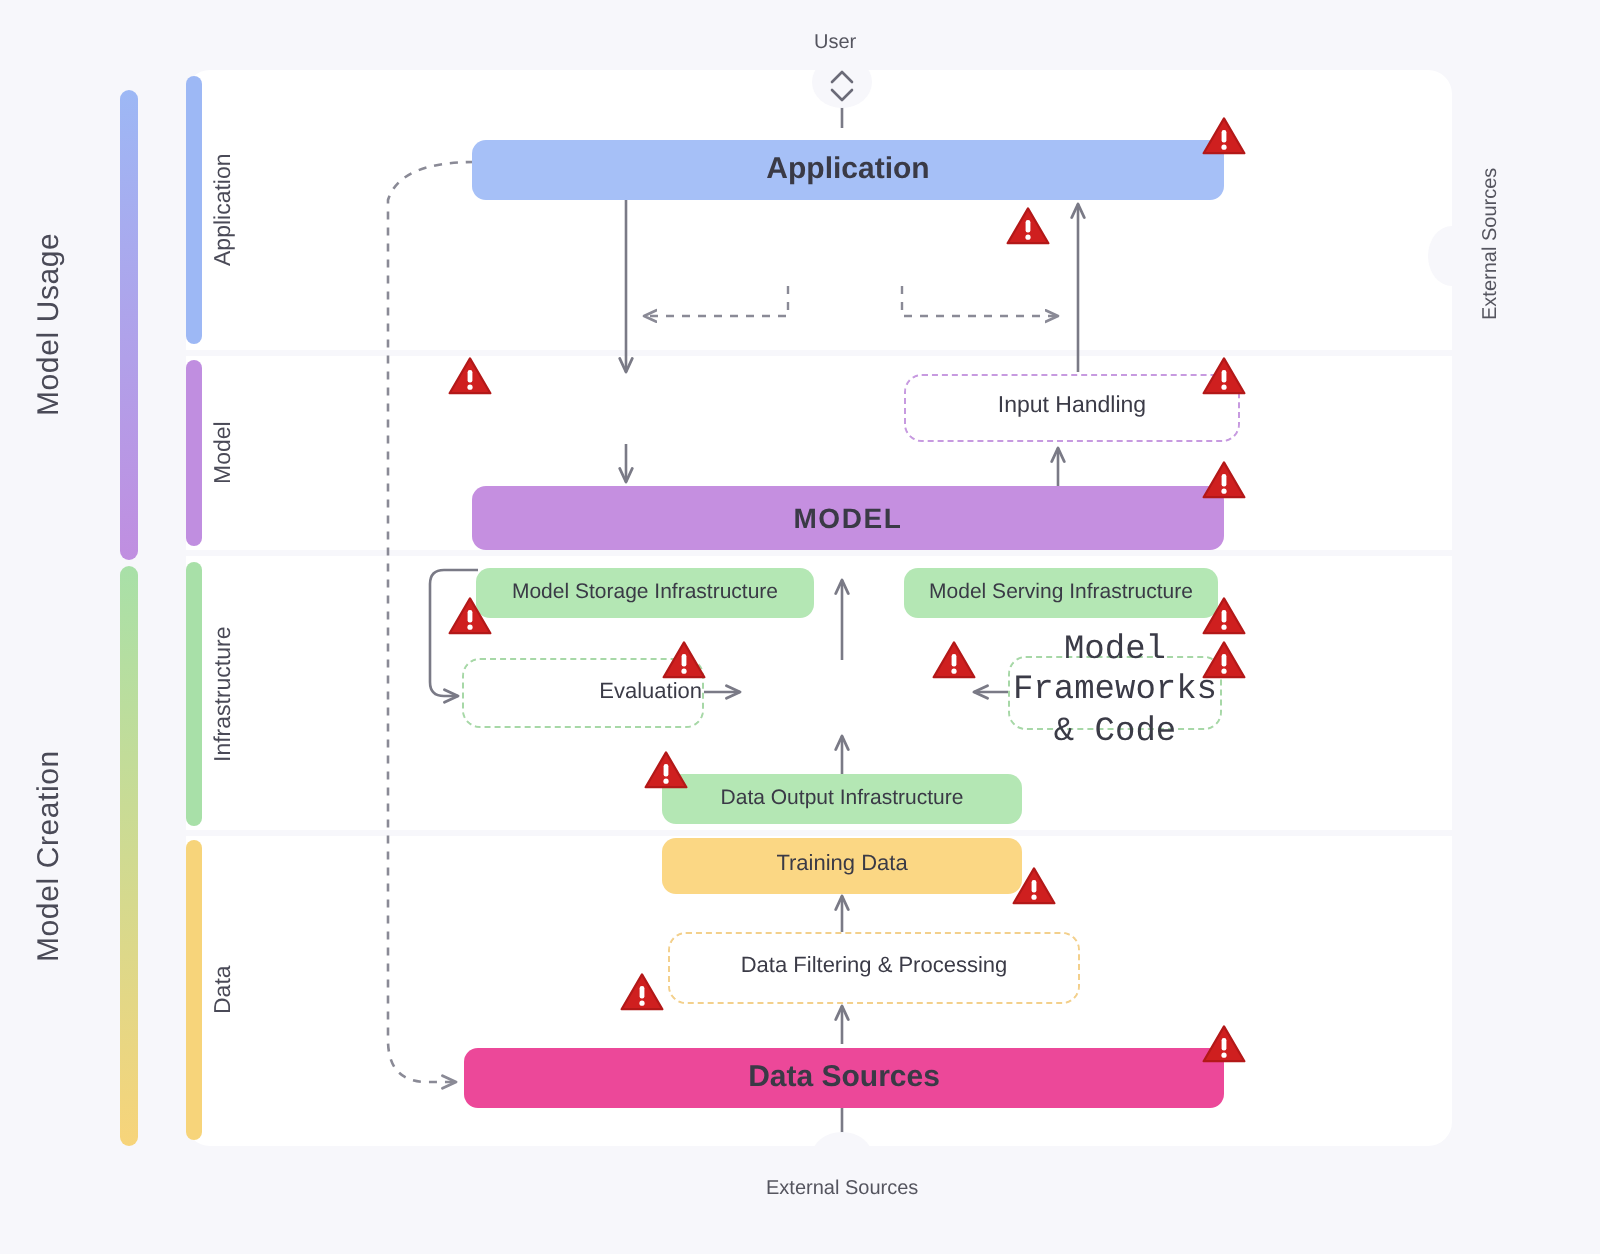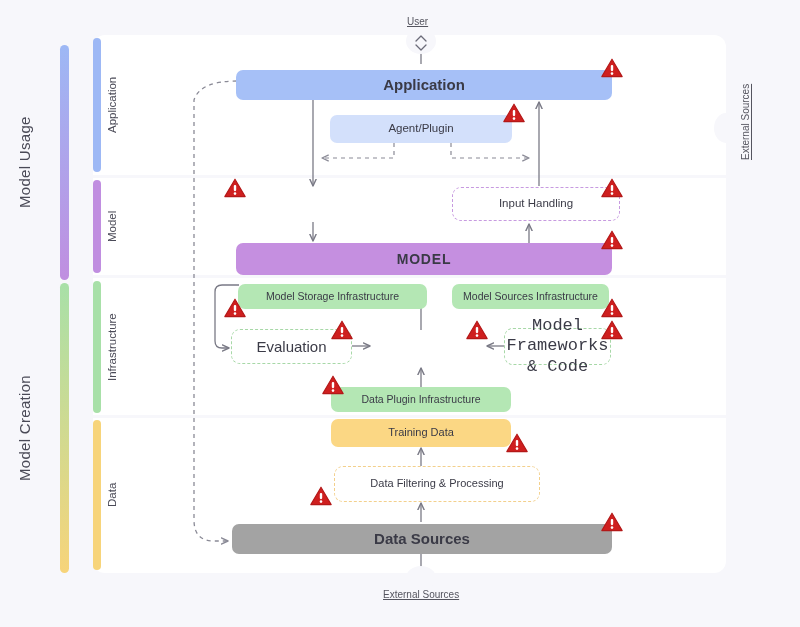--- a/index.html
+++ b/index.html
@@ -55,21 +55,21 @@
     background:#ffffff;
     border:1.6px dashed;
     border-radius:9px;
   }
 
   
   .svg-layer{position:absolute;left:0;top:0;width:800px;height:627px;pointer-events:none;}
 
   
   .endpoint{
-    position:absolute;font-size:10px;color:#55555f;white-space:nowrap;text-decoration:underline;
+    position:absolute;font-size:10px;color:#55555f;white-space:nowrap;
   }
   .endpoint.vert{
     writing-mode:vertical-rl;transform:rotate(180deg);
   }
   .notch{
     position:absolute;background:#f7f7fb;border-radius:50%;
   }
 </style>
 </head>
 <body>
@@ -145,64 +145,61 @@
 
     <g stroke="#8a8a96" stroke-width="1.3" fill="none" stroke-dasharray="4 4">
       <path d="M237,81 Q200,81 194,100 L194,520 Q194,540 212,541 L228,541" marker-end="url(#ahd)"></path>
     </g>
   </svg>
 
   <div class="node solid" style="left:236px;top:70px;width:376px;height:30px;background:#a6c0f7;font-size:15px;font-weight:bold;">
     <span>Application</span>
   </div>
 
-  <div class="node solid" style="left:330px;top:115px;width:182px;height:28px;background:#d3e0fb;font-size:11.5px;">
-    <span>Agent/Plugin</span>
-  </div>
 
 
   <div class="node dashed" style="left:452px;top:187px;width:168px;height:34px;border-color:#c79ae0;font-size:11.5px;">
     <span>Input Handling</span>
   </div>
 
   <div class="node solid" style="left:236px;top:243px;width:376px;height:32px;background:#c58fe0;font-size:14px;font-weight:bold;letter-spacing:.8px;">
     <span>MODEL</span>
   </div>
 
-  <div class="node solid" style="left:238px;top:284px;width:189px;height:25px;background:#b4e7b4;font-size:10.5px;">
+  <div class="node solid" style="left:238px;top:284px;width:169px;height:25px;background:#b4e7b4;font-size:10.5px;">
     <span>Model Storage Infrastructure</span>
   </div>
 
   <div class="node solid" style="left:452px;top:284px;width:157px;height:25px;background:#b4e7b4;font-size:10.5px;">
-    <span>Model Sources Infrastructure</span>
-  </div>
-
-  <div class="node dashed" style="left:231px;top:329px;width:121px;height:35px;border-color:#a7d8a7;font-size:15px;">
+    <span>Model Serving Infrastructure</span>
+  </div>
+
+  <div class="node dashed" style="left:231px;top:329px;width:121px;height:35px;border-color:#a7d8a7;font-size:11px;justify-content:flex-end;">
     <span>Evaluation</span>
   </div>
 
 
   <div class="node dashed" style="left:504px;top:328px;width:107px;height:37px;border-color:#a7d8a7;font-size:17px;white-space:pre-line;font-family:Liberation Mono, monospace;">
     <span>Model Frameworks
 &amp; Code</span>
   </div>
 
   <div class="node solid" style="left:331px;top:387px;width:180px;height:25px;background:#b4e7b4;font-size:10.5px;">
-    <span>Data Plugin Infrastructure</span>
+    <span>Data Output Infrastructure</span>
   </div>
 
   <div class="node solid" style="left:331px;top:419px;width:180px;height:28px;background:#fbd784;font-size:11px;">
     <span>Training Data</span>
   </div>
 
   <div class="node dashed" style="left:334px;top:466px;width:206px;height:36px;border-color:#f3d08c;font-size:11px;">
     <span>Data Filtering &amp; Processing</span>
   </div>
 
-  <div class="node solid" style="left:232px;top:524px;width:380px;height:30px;background:#a3a3a3;font-size:15px;font-weight:bold;">
+  <div class="node solid" style="left:232px;top:524px;width:380px;height:30px;background:#ec4899;font-size:15px;font-weight:bold;">
     <span>Data Sources</span>
   </div>
 
   <svg class="svg-layer" viewBox="0 0 800 627" xmlns="http://www.w3.org/2000/svg">
     <defs>
       <symbol id="warnsym" viewBox="0 0 22 20">
         <path d="M11 1.2 L21.2 18.6 L0.8 18.6 Z" fill="#cf1f1f" stroke="#b31818" stroke-width="1.1" stroke-linejoin="round"></path>
         <rect x="9.8" y="7" width="2.4" height="6.2" rx="1.1" fill="#ffffff"></rect>
         <circle cx="11" cy="15.6" r="1.3" fill="#ffffff"></circle>
       </symbol>

